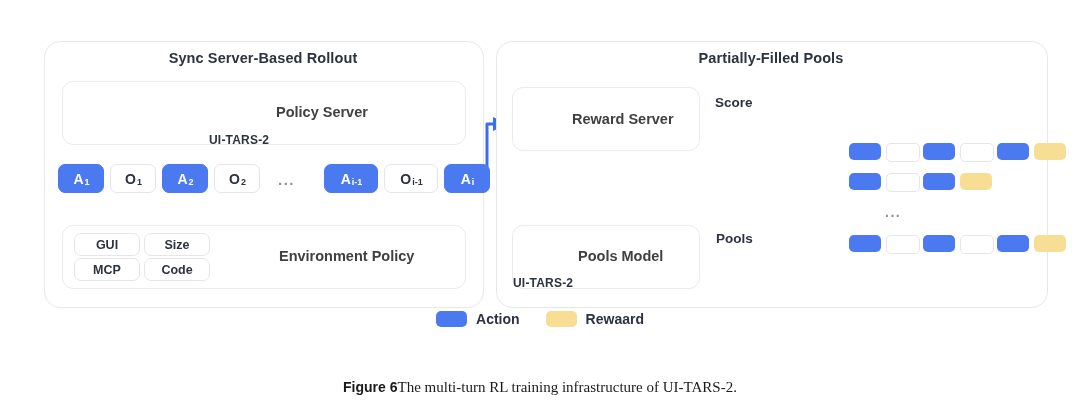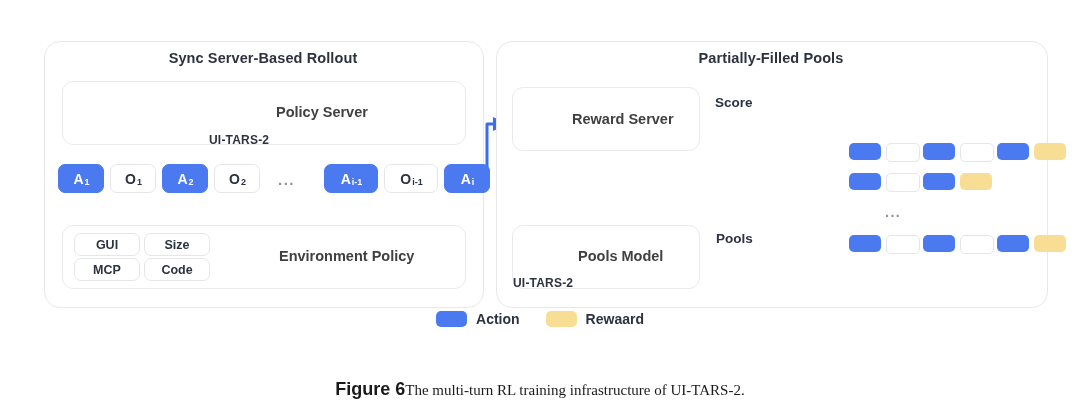--- a/index.html
+++ b/index.html
@@ -121,21 +121,21 @@
   .legend-swatch.reward{background:#f8dd95;}
   .legend-text{font-size:14px;font-weight:700;color:#2b3240;}
 
   
   #caption{
     position:absolute;left:0;right:0;top:378px;
     text-align:center;
     font-family:"Liberation Serif", serif;
     font-size:15px;color:#1a1a1a;
   }
-  #caption b{font-family:"Liberation Sans", sans-serif;font-size:18px;}
+  #caption b{font-family:"Liberation Sans", sans-serif;font-size:14px;}
   #caption .ctext{}
 
   svg.ov{position:absolute;left:0;top:0;width:1080px;height:411px;
          pointer-events:none;overflow:visible;}
 </style>
 </head>
 <body>
 
 <div class="fig">
 

